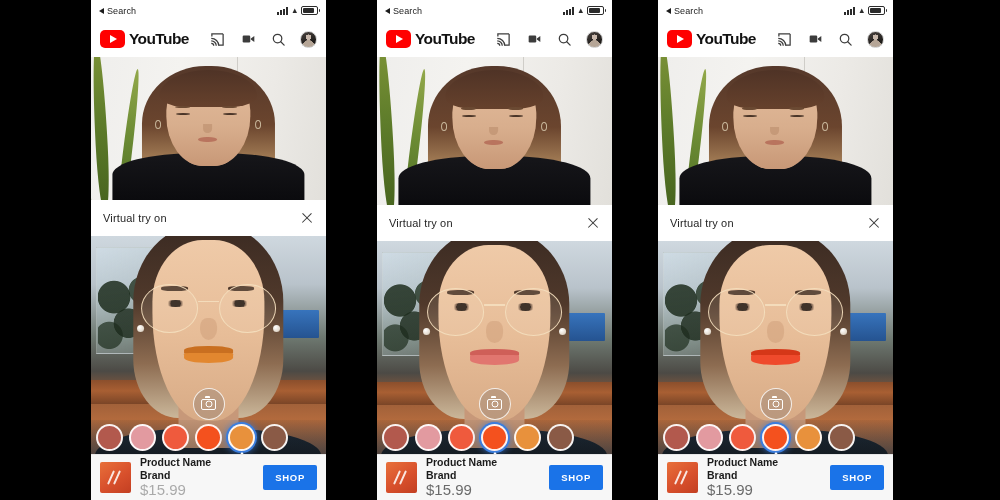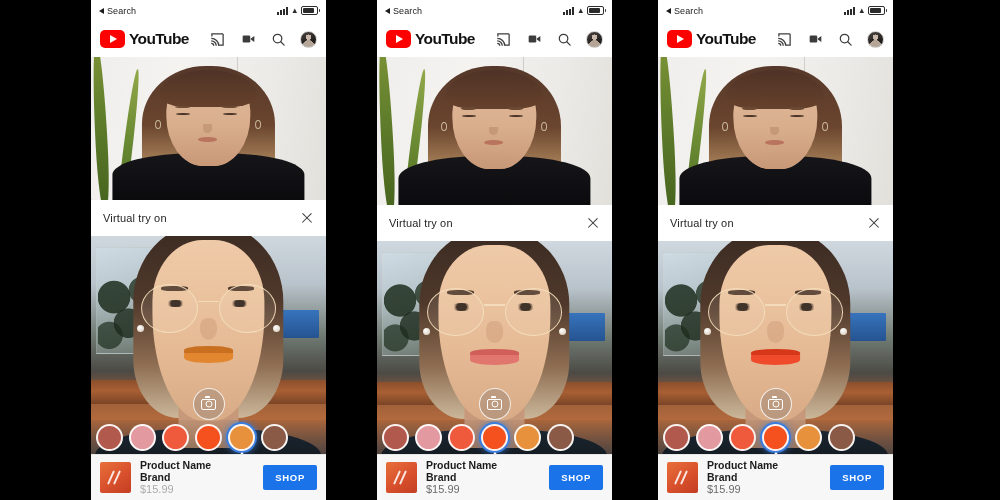--- a/index.html
+++ b/index.html
@@ -588,21 +588,21 @@
     color: #1b1b1b;
     white-space: nowrap;
   }
   .prod-brand {
     font-size: 10.5px;
     font-weight: bold;
     color: #1b1b1b;
     white-space: nowrap;
   }
   .prod-price {
-    font-size: 11px;
+    font-size: 15px;
     color: #6b6b6b;
     white-space: nowrap;
   }
   .shop-btn {
     margin-left: auto;
     flex: 0 0 auto;
     background: #1a73e8;
     color: #ffffff;
     font-size: 9.5px;
     font-weight: bold;

